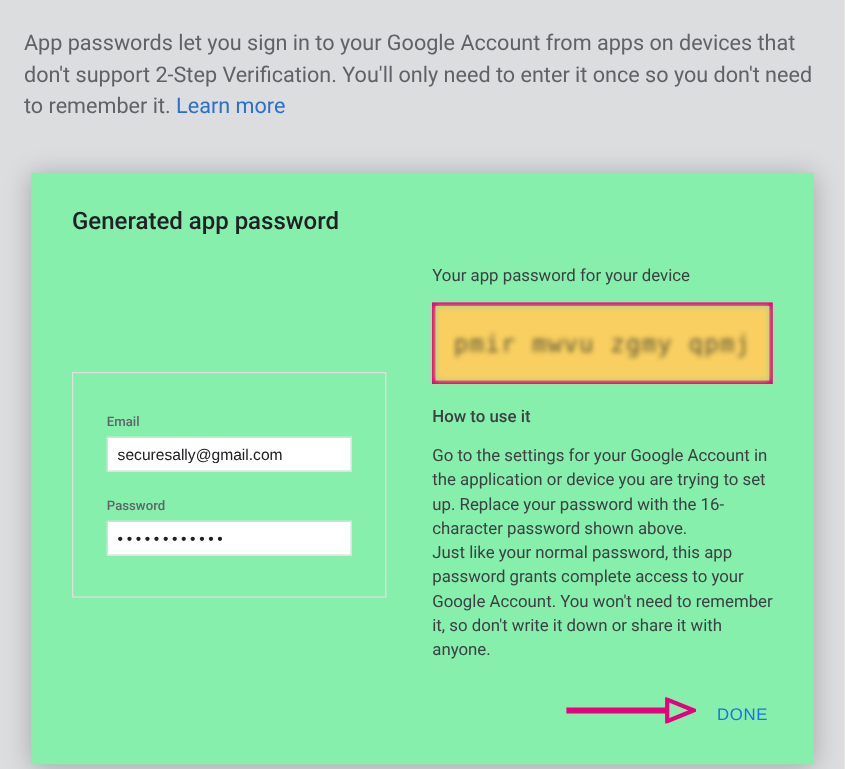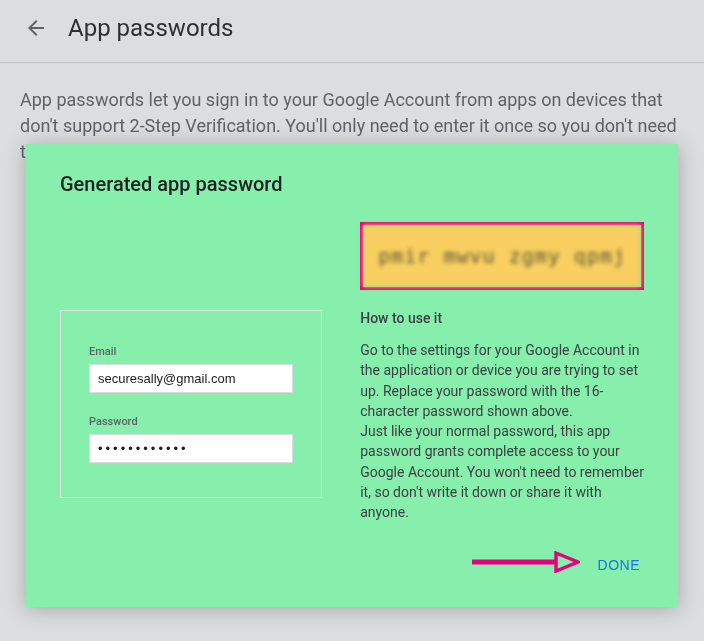--- a/index.html
+++ b/index.html
@@ -144,48 +144,41 @@
       width: 110px; height: 22px;
       display: block;
     }
     .annot-arrow line { stroke: #e6007e; stroke-width: 5; }
     .annot-arrow polygon { fill: none; stroke: #e6007e; stroke-width: 3.5; }
   </style>
 </head>
 <body>
 
 <div class="backdrop">
-  <div class="page-header">
-    <span class="back-arrow">
-      <svg viewBox="0 0 24 24" fill="currentColor">
-          <path d="M20 11H7.83l5.59-5.59L12 4l-8 8 8 8 1.41-1.41L7.83 13H20v-2z"></path>
-        </svg>
-    </span>
-    <h1 class="page-title">App passwords</h1>
-  </div>
   <div class="page-desc">
     <span>App passwords let you sign in to your Google Account from apps on devices that don't support 2-Step Verification. You'll only need to enter it once so you don't need to remember it. </span>
     <a href="#" class="learn-more">Learn more</a>
   </div>
 </div>
 
 <div class="overlay"></div>
 
 <div class="modal">
   <h2 class="modal-title">Generated app password</h2>
   <div class="modal-body">
     <div class="left-col">
       <div class="device-card">
         <div class="field-label">Email</div>
         <input class="field-input" readonly="" value="securesally@gmail.com" style="">
         <div class="field-label">Password</div>
         <input class="field-input pwd" readonly="" value="••••••••••••" style="">
       </div>
     </div>
     <div class="right-col">
+      <div class="sub-heading">Your app password for your device</div>
       <div class="pwd-box-wrap">
         <div class="pwd-box">pmir mwvu zgmy qpmj</div>
       </div>
       <div class="howto-title">How to use it</div>
       <div class="howto-text">Go to the settings for your Google Account in the application or device you are trying to set up. Replace your password with the 16-character password shown above.<br>Just like your normal password, this app password grants complete access to your Google Account. You won't need to remember it, so don't write it down or share it with anyone.</div>
     </div>
   </div>
   <div class="modal-footer">
     <svg class="annot-arrow" viewBox="0 0 110 22">
       <line x1="2" y1="11" x2="86" y2="11"></line>

